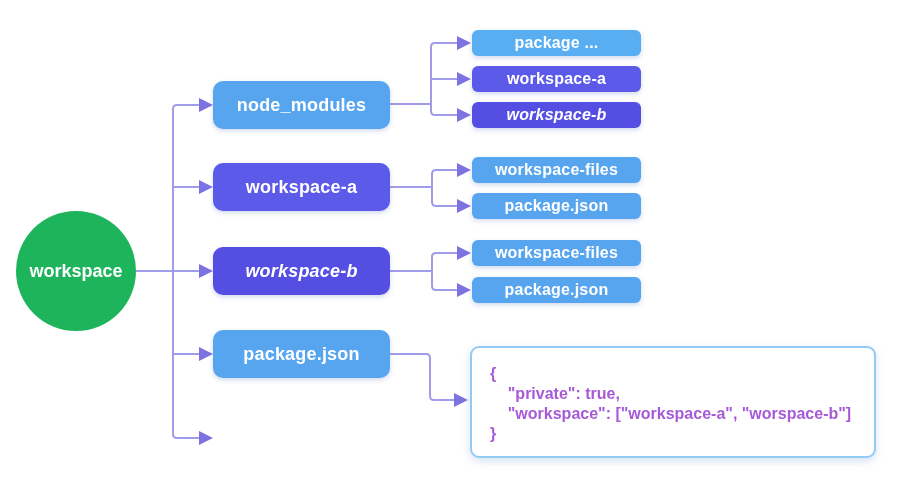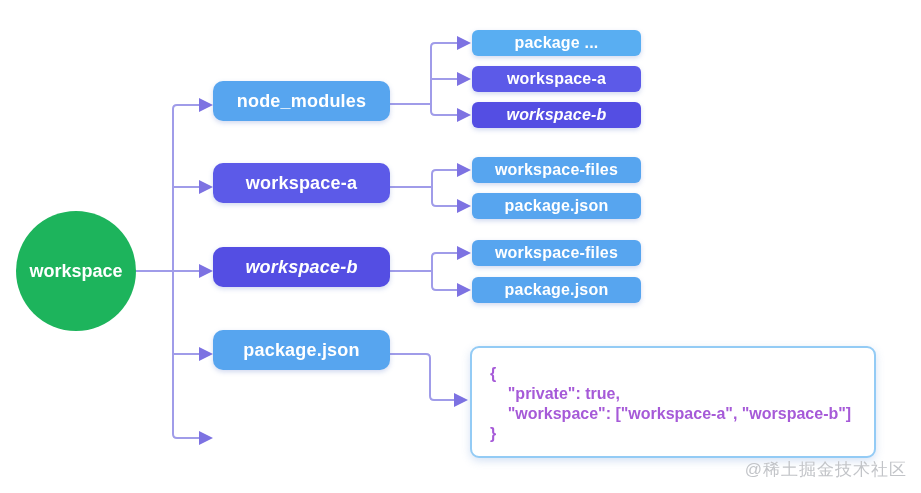--- a/index.html
+++ b/index.html
@@ -16,21 +16,21 @@
     position:absolute; left:16px; top:211px; width:120px; height:120px;
     border-radius:50%; background:var(--green);
     display:flex; align-items:center; justify-content:center;
     color:#fff; font-size:18px; font-weight:600;
   }
   .box {
     position:absolute; display:flex; align-items:center; justify-content:center;
     color:#fff; font-weight:600; letter-spacing:.2px;
     box-shadow:0 2px 5px rgba(90,120,200,.28);
   }
-  .lg { left:213px; width:177px; height:40px; border-radius:10px; font-size:18px; }
+  .lg { left:213px; width:177px; height:48px; border-radius:10px; font-size:18px; }
   .sm { left:472px; width:169px; height:26px; border-radius:6px; font-size:16px; }
   .bg-blue       { background:var(--blue); }
   .bg-blue-light { background:var(--blue-light); }
   .bg-purple     { background:var(--purple); }
   .bg-purple-dark{ background:var(--purple-dark);font-style:italic; }
 
   .code {
     position:absolute; left:470px; top:346px; width:406px; height:112px;
     box-sizing:border-box; background:#ffffff;
     border:2px solid var(--code-border); border-radius:9px;
@@ -109,15 +109,14 @@
   <div class="box sm bg-blue" style="top:240px">workspace-files</div>
   <div class="box sm bg-blue" style="top:277px">package.json</div>
 
   <div class="code">
     <div class="code-line">{</div>
     <div class="code-line">    "private": true,</div>
     <div class="code-line">    "workspace": ["workspace-a", "worspace-b"]</div>
     <div class="code-line">}</div>
   </div>
 
-  <div class="watermark">@稀土掘金技术社区</div>
 
 </div>
 
 </body></html>

